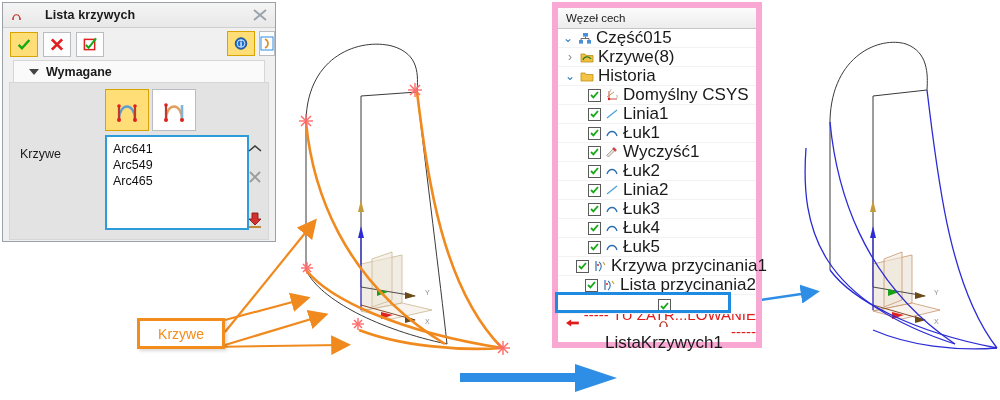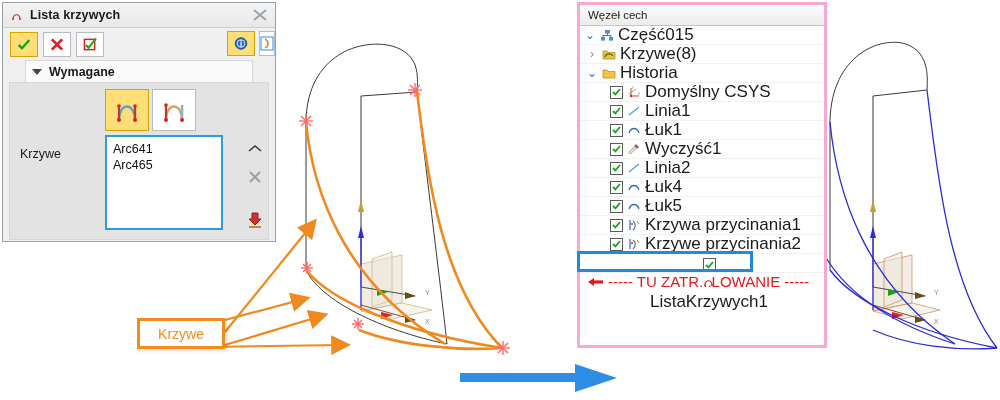--- a/index.html
+++ b/index.html
@@ -8,65 +8,65 @@
     background:#ffffff;
     font-family:"Liberation Sans","DejaVu Sans",sans-serif;
     font-size:12px;color:#1a1a1a;
   }
   
   #dialog{
     position:absolute;left:2px;top:2px;width:274px;height:240px;
     background:#f0f0f0;border:1px solid #9aa0a6;box-sizing:border-box;
   }
   #dlg-title{
-    height:24px;display:flex;align-items:center;gap:7px;padding:0 6px;
+    height:24px;display:flex;align-items:center;gap:22px;padding:0 6px;
     background:linear-gradient(#f4f4f4,#e8e8e8);
     border-bottom:1px solid #cfcfcf;position:relative;
   }
   #dlg-title .ttl{font-weight:bold;font-size:12.5px;color:#1a1a1a;letter-spacing:.1px;}
   .closeicon{position:absolute;right:8px;top:6px;width:14px;height:12px;}
   #dlg-toolbar{
     height:32px;display:flex;align-items:center;padding:0 7px;gap:5px;
     background:#f0f0f0;position:relative;
   }
   .tbtn{
     width:28px;height:25px;border:1px solid #b9bcc0;background:#fdfdfd;
     display:flex;align-items:center;justify-content:center;box-sizing:border-box;
   }
   .tbtn.sel{background:#ffdd77;border:1px solid #d9a400;}
   #tool-right{position:absolute;right:0px;top:3px;display:flex;gap:4px;}
   #sect-head{
-    margin:0 22px;height:22px;display:flex;align-items:center;gap:7px;
-    background:#fafafa;border:1px solid #d6d6d6;border-bottom:none;padding-left:6px;
+    margin:0 10px;height:22px;display:flex;align-items:center;gap:7px;
+    background:#fafafa;border:1px solid #d6d6d6;border-bottom:none;padding-left:15px;
     box-sizing:border-box;
   }
   #sect-head .lbl{font-weight:bold;font-size:12.5px;}
   .tri{width:0;height:0;border-left:5px solid transparent;border-right:5px solid transparent;border-top:6px solid #444;}
   #sect-body{
     margin:0 6px;background:#e3e3e3;border:1px solid #d6d6d6;
     height:158px;position:relative;box-sizing:border-box;
   }
   .modebtn{position:absolute;width:44px;height:42px;border:1px solid #b9bcc0;background:#fff;
            display:flex;align-items:center;justify-content:center;box-sizing:border-box;}
   .modebtn.sel{background:#ffdd77;border:1px solid #d9a400;}
   #mode1{left:95px;top:6px;}
   #mode2{left:142px;top:6px;}
   #krzywe-label{position:absolute;left:10px;top:64px;font-size:12.5px;}
   #listbox{
-    position:absolute;left:95px;top:52px;width:118px;height:95px;
+    position:absolute;left:95px;top:52px;width:144px;height:95px;
     background:#ffffff;border:2px solid #2e9bdb;box-sizing:border-box;
     padding:4px 0 0 6px;overflow:hidden;
   }
   #listbox .row{font-size:12.5px;line-height:16px;color:#111;}
   #side-btns{position:absolute;left:232px;top:52px;width:26px;height:95px;}
   #side-btns .sb{height:28px;display:flex;align-items:center;justify-content:center;}
   
   #tree{
-    position:absolute;left:577px;top:2px;width:250px;height:346px;
-    background:#ffffff;border:3px solid #f9a8d4;box-sizing:border-box;
+    position:absolute;left:552px;top:2px;width:210px;height:346px;
+    background:#ffffff;border:6px solid #f9a8d4;box-sizing:border-box;
     font-size:11.5px;
   }
   #tree-head{
     height:20px;background:linear-gradient(#fcfcfc,#ececec);
     border-bottom:1px solid #c6c6c6;display:flex;align-items:center;padding-left:8px;
     font-size:11.5px;color:#1a1a1a;
   }
   .trow{
     height:18px;display:flex;align-items:center;gap:4px;
     border-bottom:1px solid #f2f2f2;padding-left:4px;position:relative;
@@ -323,20 +323,21 @@
           <circle cx="23" cy="25" r="2" fill="#e02020"></circle>
           <circle cx="7" cy="10" r="1.8" fill="#e02020"></circle>
         </svg>
       </span>
     </div>
 
     <div id="krzywe-label">Krzywe</div>
 
     <div id="listbox">
       <div class="row">Arc641</div>
+      <div class="row">Arc549</div>
       <div class="row">Arc465</div>
     </div>
 
     <div id="side-btns">
       <div class="sb">
         <svg width="16" height="12" viewBox="0 0 16 12">
           <path d="M2 8 L8 3 L14 8" fill="none" stroke="#3a3a3a" stroke-width="1.6"></path>
         </svg>
       </div>
       <div class="sb">
@@ -451,24 +452,52 @@
       </div>
       <div class="trow ind2">
         <span class="exp"></span>
         <span class="cbox">
           <svg xmlns="http://www.w3.org/2000/svg" width="9" height="8" viewBox="0 0 9 8">
             <path d="M1 4 L3.4 6.4 L8 1" fill="none" stroke="#16a916" stroke-width="1.8"></path>
           </svg>
         </span>
         <span class="ico">
           <svg xmlns="http://www.w3.org/2000/svg" width="14" height="13" viewBox="0 0 14 13">
+            <path d="M2 9 C4 3 10 3 12 9" fill="none" stroke="#2f6fb0" stroke-width="1.3"></path>
+          </svg>
+        </span>
+        <span class="tlabel">Łuk2</span>
+      </div>
+      <div class="trow ind2">
+        <span class="exp"></span>
+        <span class="cbox">
+          <svg xmlns="http://www.w3.org/2000/svg" width="9" height="8" viewBox="0 0 9 8">
+            <path d="M1 4 L3.4 6.4 L8 1" fill="none" stroke="#16a916" stroke-width="1.8"></path>
+          </svg>
+        </span>
+        <span class="ico">
+          <svg xmlns="http://www.w3.org/2000/svg" width="14" height="13" viewBox="0 0 14 13">
             <line x1="2" y1="10" x2="12" y2="2" stroke="#4a9fd8" stroke-width="1.3"></line>
           </svg>
         </span>
         <span class="tlabel">Linia2</span>
+      </div>
+      <div class="trow ind2">
+        <span class="exp"></span>
+        <span class="cbox">
+          <svg xmlns="http://www.w3.org/2000/svg" width="9" height="8" viewBox="0 0 9 8">
+            <path d="M1 4 L3.4 6.4 L8 1" fill="none" stroke="#16a916" stroke-width="1.8"></path>
+          </svg>
+        </span>
+        <span class="ico">
+          <svg xmlns="http://www.w3.org/2000/svg" width="14" height="13" viewBox="0 0 14 13">
+            <path d="M2 9 C4 3 10 3 12 9" fill="none" stroke="#2f6fb0" stroke-width="1.3"></path>
+          </svg>
+        </span>
+        <span class="tlabel">Łuk3</span>
       </div>
       <div class="trow ind2">
         <span class="exp"></span>
         <span class="cbox">
           <svg xmlns="http://www.w3.org/2000/svg" width="9" height="8" viewBox="0 0 9 8">
             <path d="M1 4 L3.4 6.4 L8 1" fill="none" stroke="#16a916" stroke-width="1.8"></path>
           </svg>
         </span>
         <span class="ico">
           <svg xmlns="http://www.w3.org/2000/svg" width="14" height="13" viewBox="0 0 14 13">
@@ -516,21 +545,21 @@
           </svg>
         </span>
         <span class="ico">
           <svg xmlns="http://www.w3.org/2000/svg" width="14" height="13" viewBox="0 0 14 13">
             <path d="M3 1 L3 11" stroke="#2e6fb0" stroke-width="1.2"></path>
             <path d="M6 2 C9 4 9 8 6 11" fill="none" stroke="#2e6fb0" stroke-width="1.1"></path>
             <circle cx="5" cy="5" r="1" fill="#e02020"></circle>
             <path d="M10 2 L12 5" stroke="#c8a020" stroke-width="1.1"></path>
           </svg>
         </span>
-        <span class="tlabel">Krzywe przycinania2</span>
+        <span class="tlabel">Lista przycinania2</span>
       </div>
       <div class="trow ind2 sel">
         <span class="exp"></span>
         <span class="cbox">
           <svg xmlns="http://www.w3.org/2000/svg" width="9" height="8" viewBox="0 0 9 8">
             <path d="M1 4 L3.4 6.4 L8 1" fill="none" stroke="#16a916" stroke-width="1.8"></path>
           </svg>
         </span>
         <span class="ico">
           <svg xmlns="http://www.w3.org/2000/svg" width="14" height="13" viewBox="0 0 14 13">

